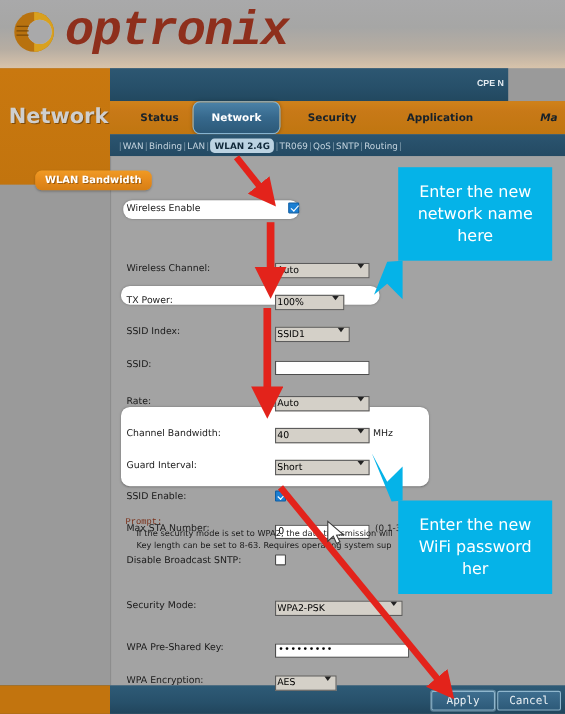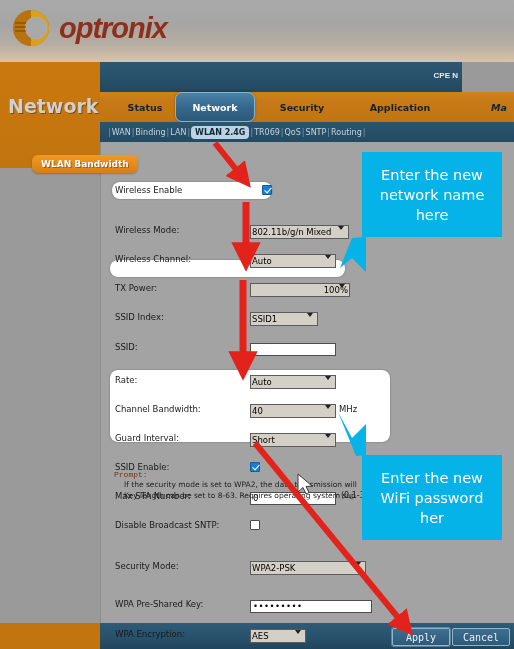--- a/index.html
+++ b/index.html
@@ -21,22 +21,22 @@
   .logo-band {
     position: absolute; left: 0; top: 0; width: 514px; height: 62px;
     background: linear-gradient(to bottom, #a9a9aa 0%, #a6a6a5 40%, #b6ada2 72%, #cfbda8 92%, #d8c4ab 100%);
   }
   .logo-wrap {
     position: absolute; left: 10px; top: 7px;
     display: flex; align-items: center; gap: 7px;
   }
   .logo-mark { position: relative; width: 42px; height: 42px; }
   .logo-text {
-    font-family: Liberation Sans, sans-serif;
-    font-weight: bold; font-size: 29px; letter-spacing: -1px;
+    font-family: Liberation Mono, monospace;
+    font-weight: bold; font-size: 44px; letter-spacing: -1px;
     color: #8e2f1c; line-height: 1;
     font-style: italic;
     text-align: right;
   }
 
   
   .topbar {
     position: absolute; left: 100px; top: 62px; width: 362px; height: 30px;
     background: linear-gradient(to bottom, #2d5772 0%, #27506a 55%, #22485f 100%);
   }
@@ -305,33 +305,29 @@
   <div class="hl" style="left:110px; top:260px; width:235px; height:17px;"></div>
   <div class="hl" style="left:110px; top:370px; width:280px; height:72px;"></div>
 
   <div class="frm">
 
     <div class="row" style="top:0px;">
       <span class="lbl">Wireless Enable</span>
       <span class="ctl" style="left:152px;"><input type="checkbox" class="chk" checked="" style=""></span>
     </div>
 
-    <div class="row" style="top:25px;">
-      <span class="lbl">Wireless Mode:</span>
-      <span class="ctl"><span class="selwrap"><select class="sel" style="width:99px;"><option>802.11b/g/n Mixed</option></select></span></span>
-    </div>
 
     <div class="row" style="top:39px;">
       <span class="lbl">Wireless Channel:</span>
       <span class="ctl"><span class="selwrap"><select class="sel" style="width:86px;"><option>Auto</option></select></span></span>
     </div>
 
     <div class="row" style="top:53px;">
       <span class="lbl">TX Power:</span>
-      <span class="ctl"><span class="selwrap"><select class="sel" style="width:100px;text-align:right;"><option>100%</option></select></span></span>
+      <span class="ctl"><span class="selwrap"><select class="sel" style="width:63px;"><option>100%</option></select></span></span>
     </div>
 
     <div class="row" style="top:67px;">
       <span class="lbl">SSID Index:</span>
       <span class="ctl"><span class="selwrap"><select class="sel" style="width:68px;"><option>SSID1</option></select></span></span>
     </div>
 
     <div class="row" style="top:82px;">
       <span class="lbl">SSID:</span>
       <span class="ctl"><input type="text" class="txt" style="width: 86px;" value=""></span>

